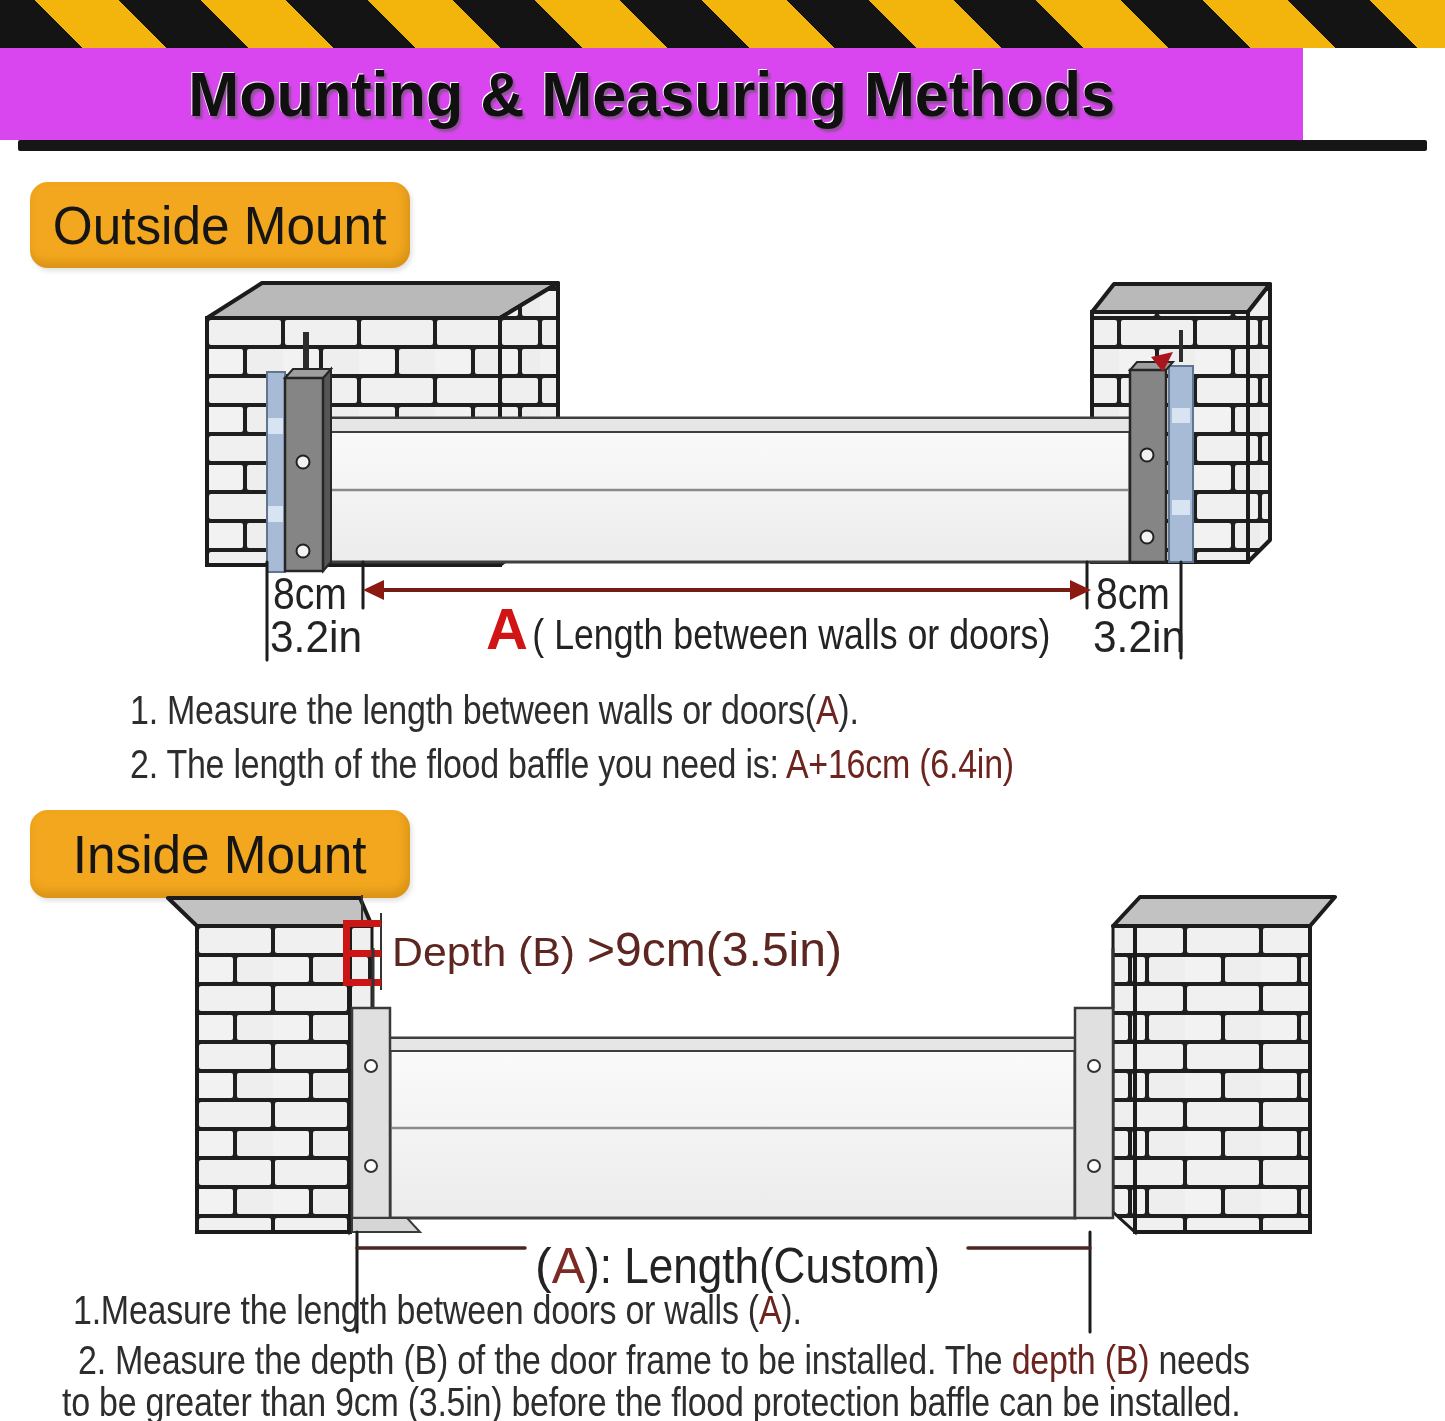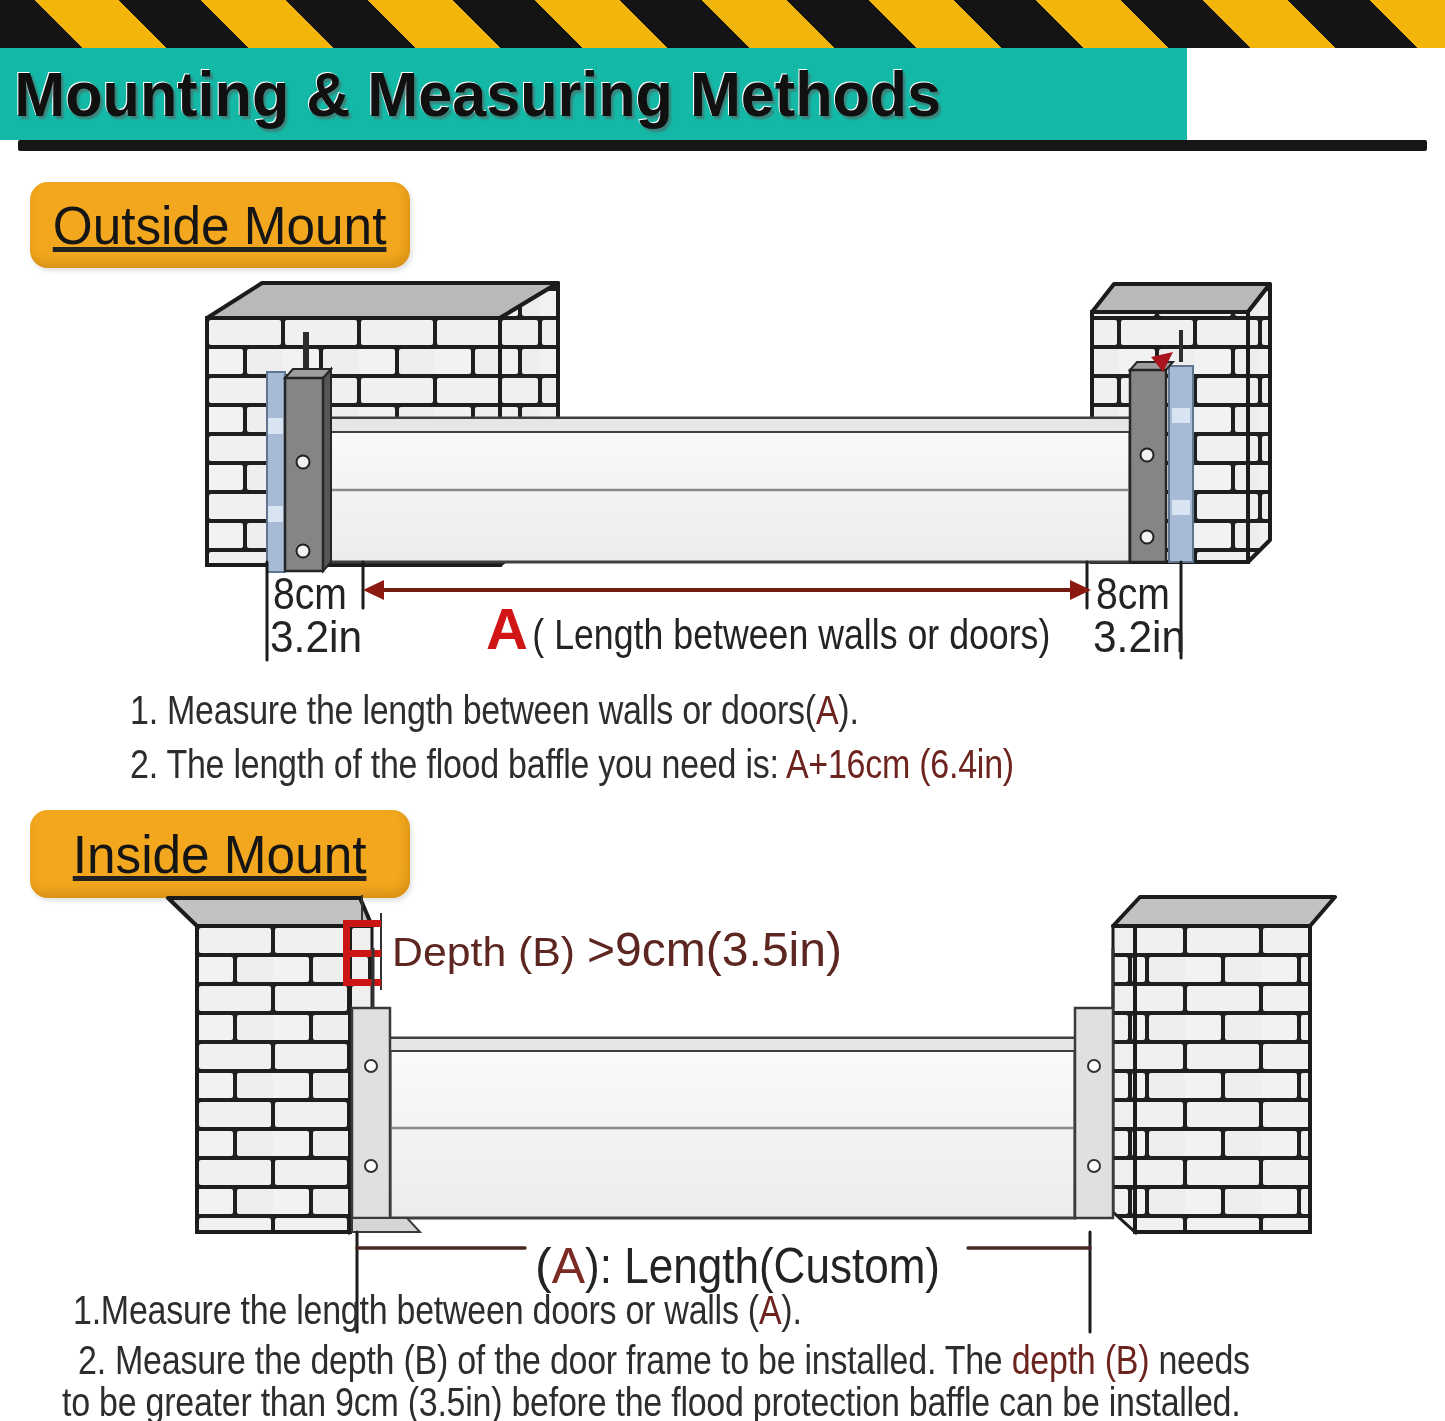--- a/index.html
+++ b/index.html
@@ -3,31 +3,31 @@
 <meta charset="utf-8">
 <style>
   html,body{margin:0;padding:0;background:#ffffff;}
   body{width:1445px;height:1421px;position:relative;overflow:hidden;
        font-family:"Liberation Sans",sans-serif;color:#222;}
   .abs{position:absolute;}
 
   
   .stripes{left:0;top:0;width:1445px;height:48px;
     background:repeating-linear-gradient(45deg,#141414 0 58px,#f3b40c 58px 118px);}
-  .title-band{left:0;top:48px;width:1187px;height:92px;background:#14b8a6;
-    display:flex;align-items:center;justify-content:flex-start;}
+  .title-band{left:0;top:48px;width:1303px;height:92px;background:#d946ef;
+    display:flex;align-items:center;justify-content:center;}
   .page-title{font-size:63px;font-weight:700;letter-spacing:0;color:#101010;
     text-shadow:2.5px 2.5px 2px rgba(90,90,90,.55), -1px -1px 0 #ffffff;
     transform:scaleX(.97);white-space:nowrap;}
   .divider-bar{left:18px;top:140px;width:1409px;height:11px;background:#161616;border-radius:2px;}
 
   
   .badge{width:380px;height:86px;background:#f2a71e;border-radius:18px;
     display:flex;align-items:center;justify-content:center;
-    box-shadow:inset -3px -6px 10px rgba(160,95,0,.30), 2px 3px 5px rgba(0,0,0,.12);text-decoration:underline;}
+    box-shadow:inset -3px -6px 10px rgba(160,95,0,.30), 2px 3px 5px rgba(0,0,0,.12);}
   .badge span{font-size:54px;color:#151515;transform:scaleX(.95);white-space:nowrap;}
   #badge-outside{left:30px;top:182px;}
   #badge-inside{left:30px;top:810px;height:88px;text-align:right;}
 
   
   svg{position:absolute;overflow:visible;}
   #svg-outside{left:150px;top:250px;}
   #svg-inside{left:150px;top:878px;}
   text{font-family:"Liberation Sans",sans-serif;}
 

